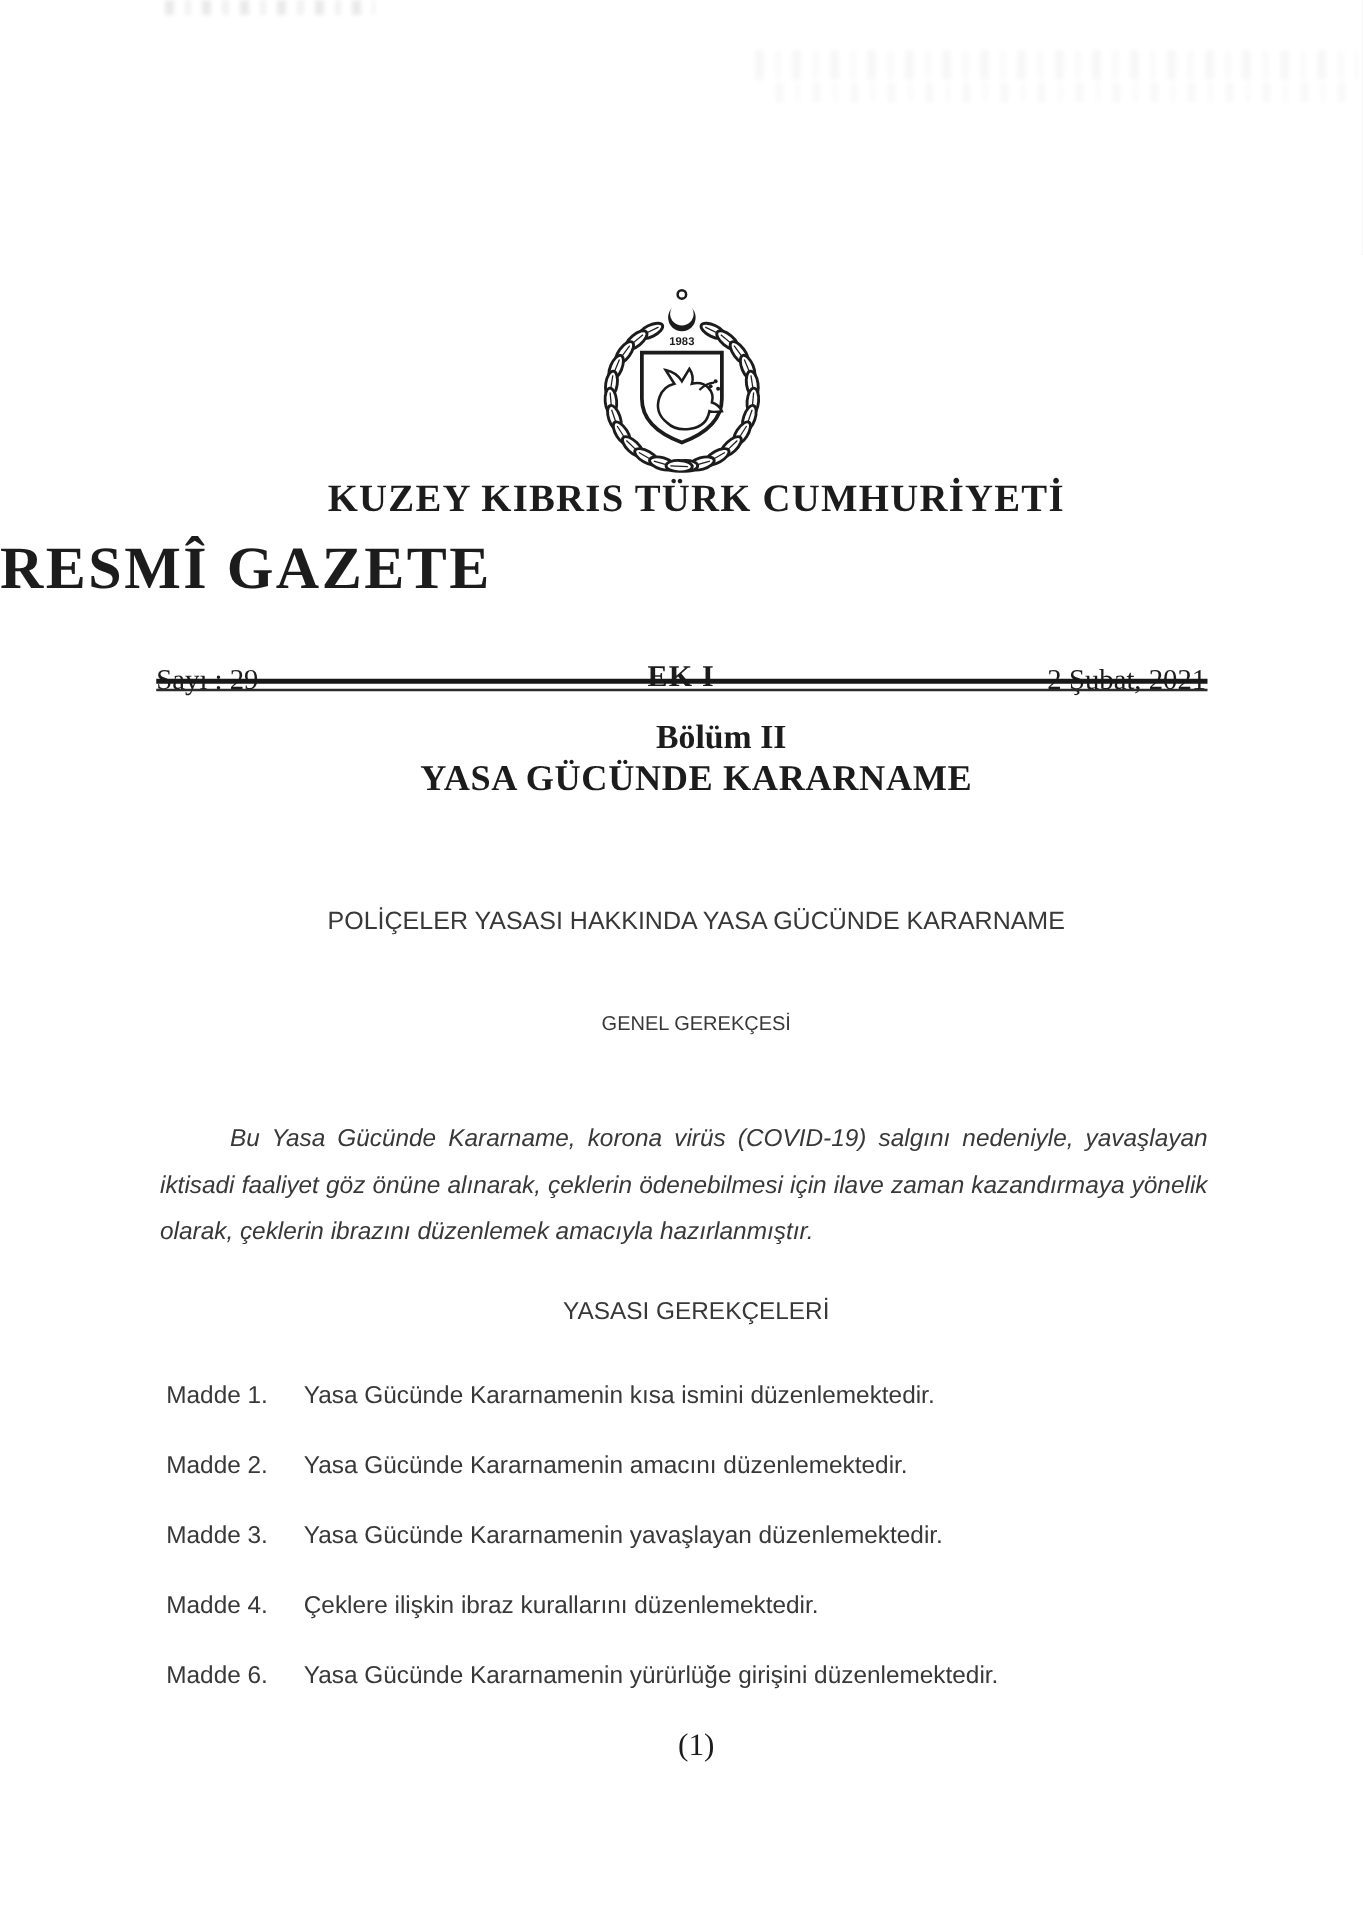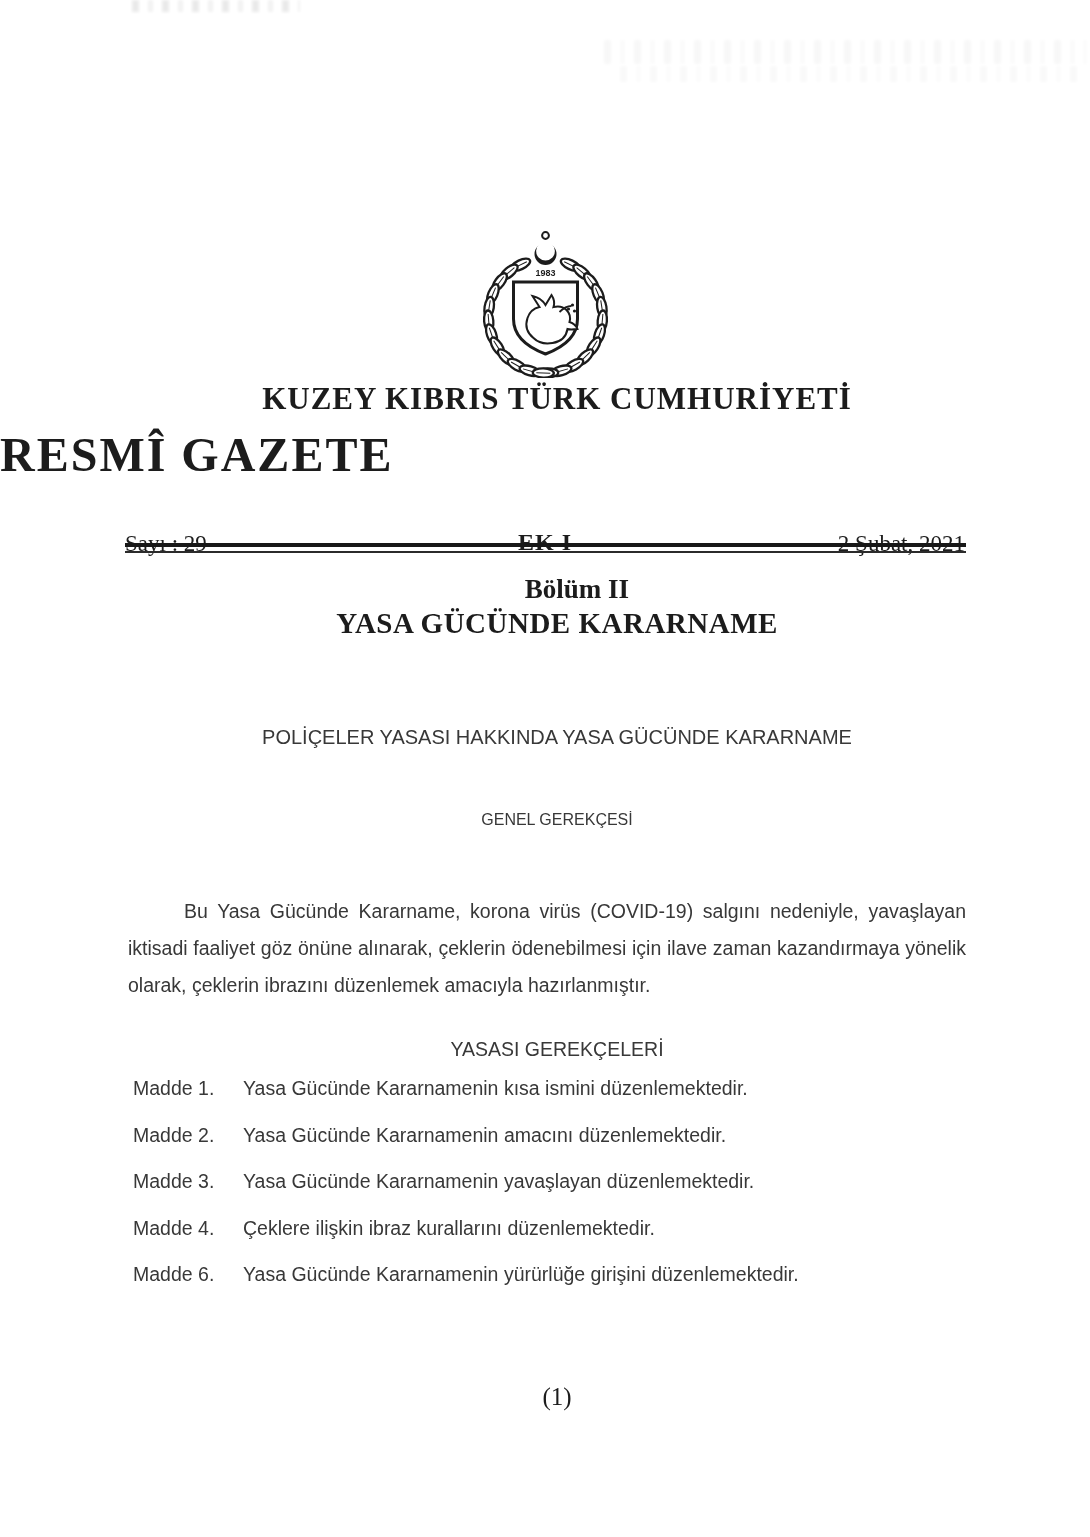--- a/index.html
+++ b/index.html
@@ -63,31 +63,31 @@
     position:absolute;left:0;top:726px;width:100%;
     text-align:center;font-size:20px;
   }
   .general-heading{
     position:absolute;left:0;top:811px;width:100%;
     text-align:center;font-size:16px;
   }
   .general-paragraph{
     position:absolute;left:128px;top:893px;width:838px;
     font-size:19.5px;line-height:37px;
-    text-align:justify;text-indent:56px;
+    text-align:justify;text-indent:56px;font-style:italic;
   }
   .articles-heading{
     position:absolute;left:0;top:1038px;width:100%;
     text-align:center;font-size:19.5px;
   }
   .articles{
     position:absolute;left:133px;top:1074px;width:800px;
     font-size:19.5px;
   }
-  .article-row{display:flex;align-items:baseline;margin-bottom:18.5px;line-height:28px;}
+  .article-row{display:flex;align-items:baseline;margin-bottom:18.5px;line-height:28px;margin-top:28px;}
   .article-label{flex:0 0 110px;}
   .article-text{flex:1;}
 
   .page-number{
     position:absolute;left:0;top:1383px;width:100%;
     text-align:center;font-size:25px;
   }
 </style>
 </head>
 <body>

